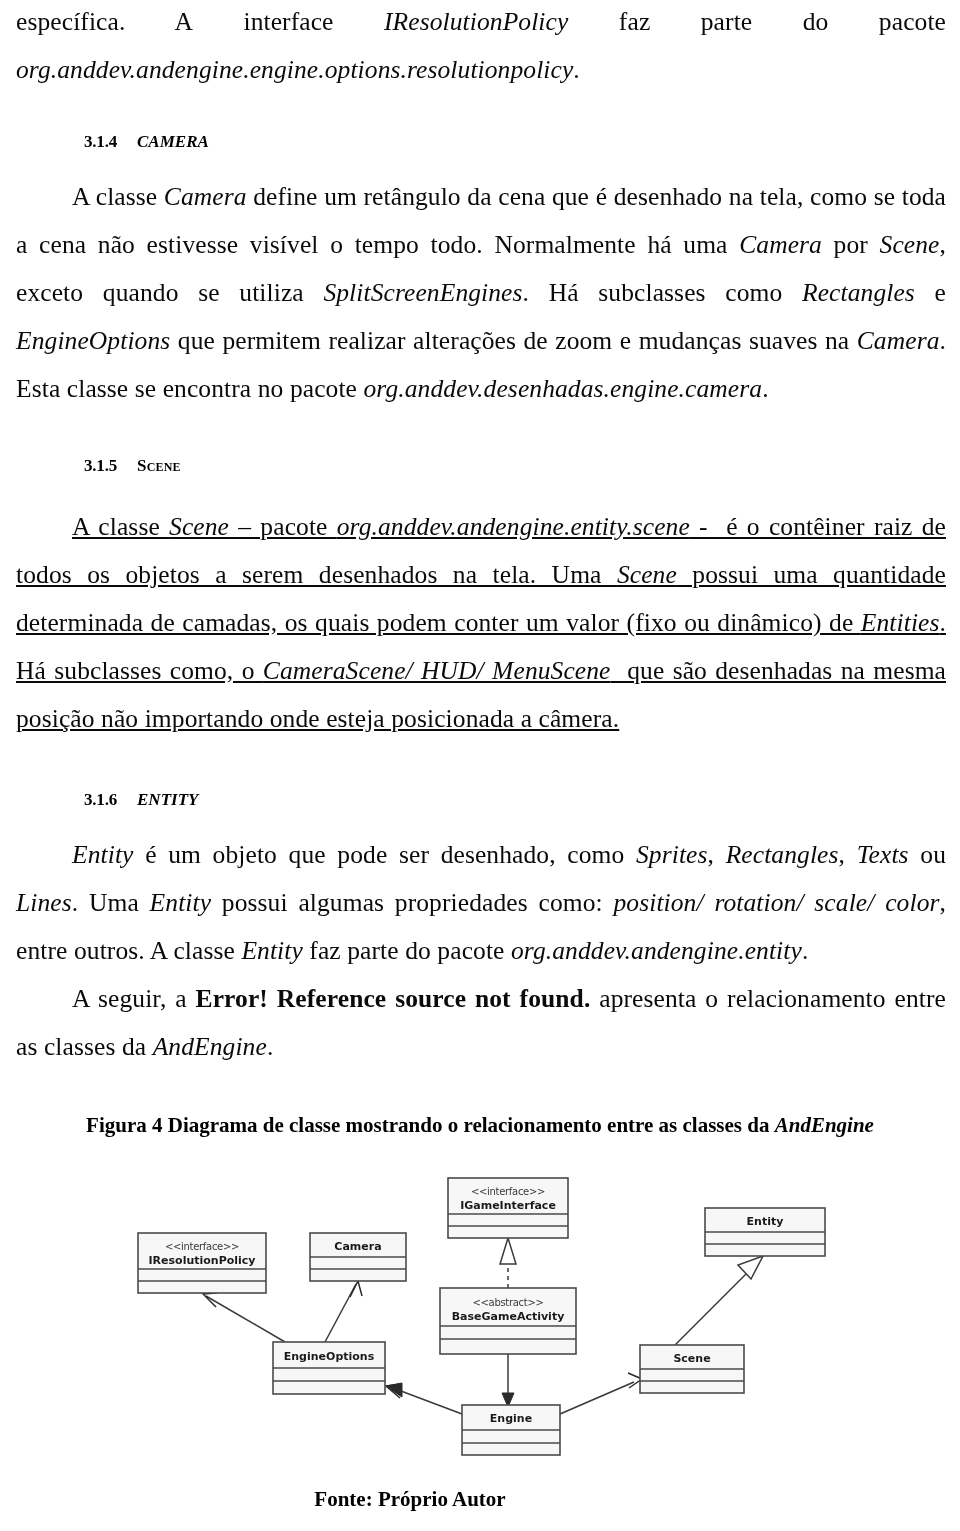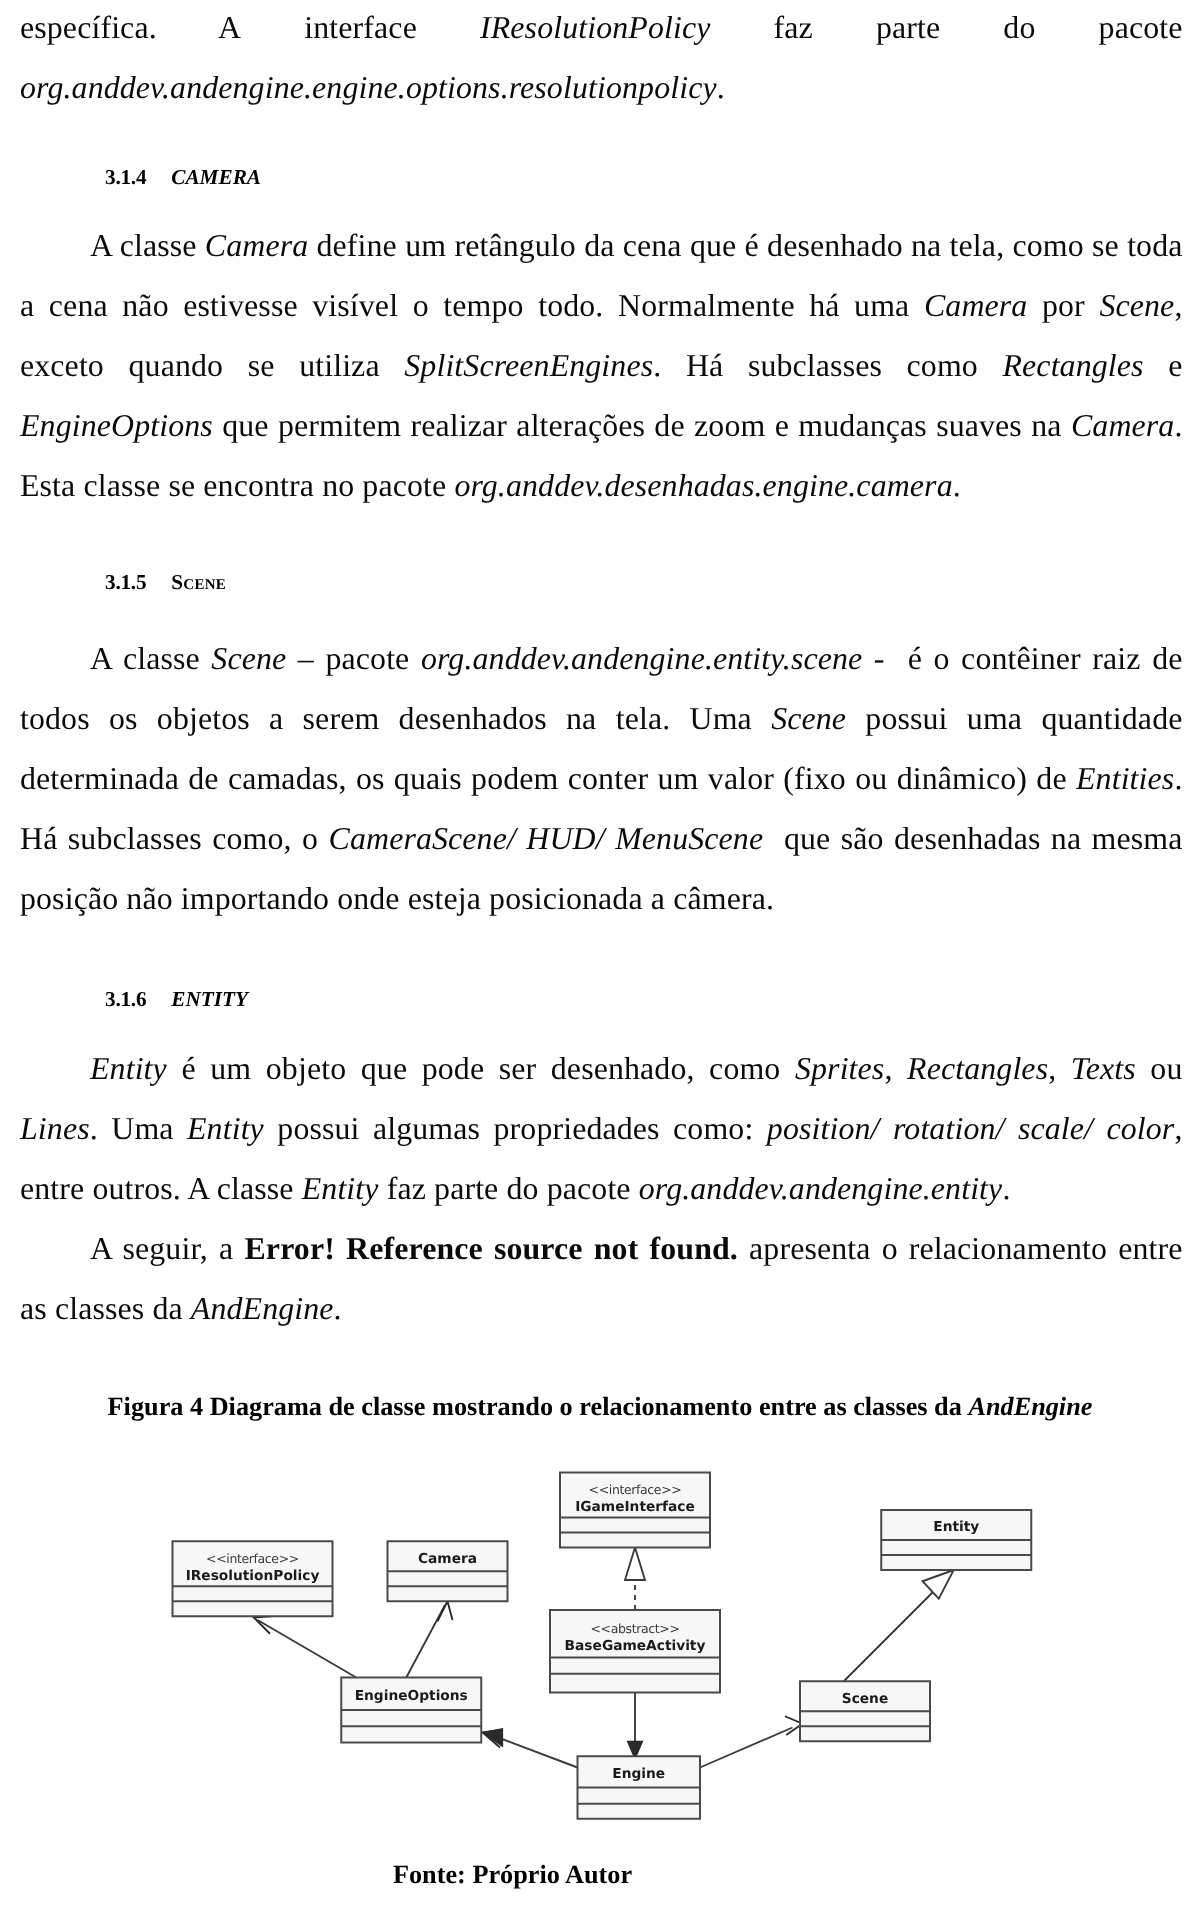--- a/index.html
+++ b/index.html
@@ -161,21 +161,21 @@
       toda a cena não estivesse visível o tempo todo. Normalmente há uma <i>Camera</i> por
       <i>Scene</i>, exceto quando se utiliza <i>SplitScreenEngines</i>. Há subclasses como <i>Rectangles</i>
       e <i>EngineOptions</i> que permitem realizar alterações de zoom e mudanças suaves na
       <i>Camera</i>. Esta classe se encontra no pacote <i>org.anddev.desenhadas.engine.camera</i>.</span>
   </div>
 
   <div class="heading" style="left:84px; top:456px;">
     <span class="num">3.1.5</span><span class="ttl smallcaps">Scene</span>
   </div>
 
-  <div class="para" style="left:16px; top:503px; width:930px;">
+  <div class="para" style="left:16px; top:503px; width:930px;text-decoration:underline;">
     <span class="indent"></span><span>A classe <i>Scene</i> – pacote <i>org.anddev.andengine.entity.scene</i> -&nbsp; é o contêiner raiz
       de todos os objetos a serem desenhados na tela. Uma <i>Scene</i> possui uma quantidade
       determinada de camadas, os quais podem conter um valor (fixo ou dinâmico) de
       <i>Entities</i>. Há subclasses como, o <i>CameraScene/ HUD/ MenuScene</i>&nbsp; que são desenhadas
       na mesma posição não importando onde esteja posicionada a câmera.</span>
   </div>
 
   <div class="heading" style="left:84px; top:790px;">
     <span class="num">3.1.6</span><span class="ttl">ENTITY</span>
   </div>

